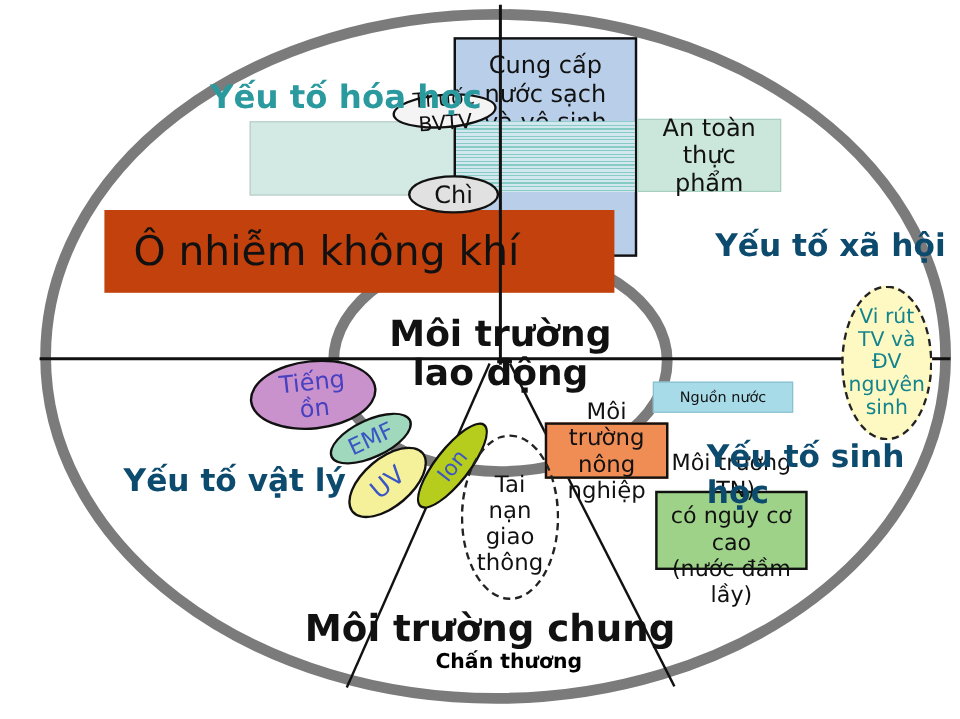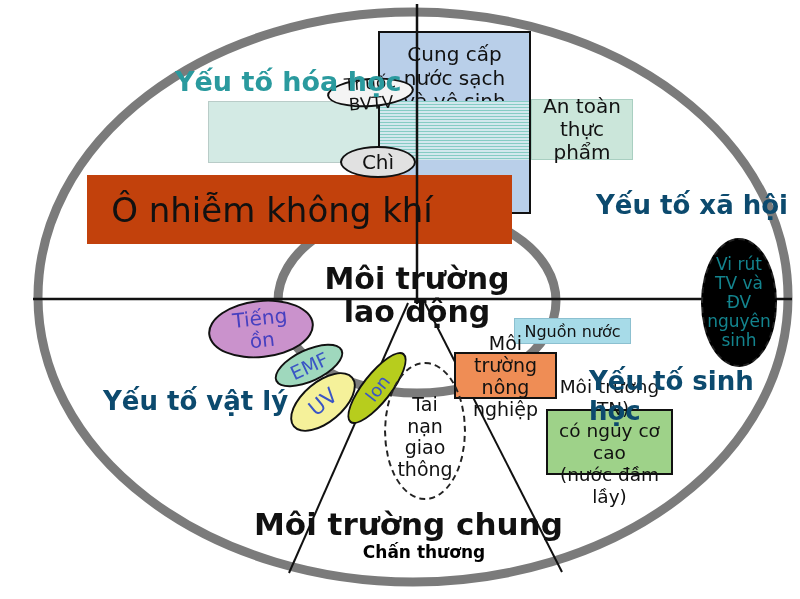--- a/index.html
+++ b/index.html
@@ -9,45 +9,45 @@
   svg.layer{position:absolute;left:0;top:0;}
   .ml{white-space:pre-line;}
   .box{position:absolute;box-sizing:border-box;display:flex;align-items:center;justify-content:center;text-align:center;}
   .ell{position:absolute;box-sizing:border-box;border-radius:50%;display:flex;align-items:center;justify-content:center;text-align:center;}
   
   .chem-band{left:208px;top:101px;width:170px;height:60px;background:#d3eae4;border:1px solid #b9ccc8;}
   .water-supply{left:378px;top:31px;width:153px;height:183px;background:#b9cfe9;border:2px solid #111;
                 align-items:flex-start;padding-top:10px;font-size:20px;line-height:23.5px;}
   .stripes{left:380px;top:101px;width:149px;height:59px;
            background:repeating-linear-gradient(180deg,#85ccc4 0 1px,#d2e8ee 1px 3px);}
-  .food-safety{left:531px;top:99px;width:102px;height:61px;background:#cbe6da;border:1px solid #a9cfc1;
+  .food-safety{left:531px;top:99px;width:120px;height:61px;background:#cbe6da;border:1px solid #a9cfc1;
                font-size:20px;line-height:23px;}
   .air-pollution{left:87px;top:175px;width:425px;height:69px;background:#c2410c;
                  font-size:34px;padding-right:55px;}
-  .water-source{left:514px;top:318px;width:117px;height:26px;background:#a7dbe8;border:1px solid #8cc0d0;
-                font-size:16px;}
+  .water-source{left:544px;top:318px;width:117px;height:26px;background:#a7dbe8;border:1px solid #8cc0d0;
+                font-size:12px;}
   .agri{left:454px;top:352px;width:103px;height:47px;background:#ef8d55;border:2px solid #111;
         font-size:19px;line-height:22px;}
   .highrisk{left:546px;top:409px;width:127px;height:66px;background:#9ed289;border:2.5px solid #111;
             font-size:18.5px;line-height:22px;}
   
   .pesticide{left:327px;top:78px;width:87px;height:29px;background:#f4f4f4;border:2px solid #111;
              transform:rotate(-4deg);font-size:17px;}
   .lead{left:340px;top:146px;width:76px;height:32px;background:#e1e1e1;border:2.5px solid #111;font-size:20px;}
   .noise{left:208px;top:300px;width:106px;height:58px;background:#ca92cc;border:2.5px solid #111;
          transform:rotate(-6deg);font-size:20px;line-height:22px;color:#4740c0;}
   .emf{left:272px;top:349px;width:74px;height:33px;background:#9fd8bd;border:2.5px solid #111;
        transform:rotate(-25deg);font-size:19px;color:#3a55c5;}
   .uv{left:284px;top:381px;width:78px;height:42px;background:#f5f19a;border:2.5px solid #111;
       transform:rotate(-40deg);font-size:21px;color:#3a55c5;}
   .ion{left:333px;top:373px;width:88px;height:30px;background:#b7cd1d;border:2.5px solid #111;
        transform:rotate(-52deg);font-size:18px;color:#3a55c5;}
   .traffic{left:384px;top:362px;width:82px;height:138px;border:2px dashed #222;background:transparent;
            align-items:flex-start;padding-top:30px;font-size:19px;line-height:21.5px;}
-  .virus{left:701px;top:238px;width:76px;height:129px;background:#000000;border:2px dashed #222;
+  .virus{left:701px;top:238px;width:76px;height:129px;background:#fef9c3;border:2px dashed #222;
          font-size:17px;line-height:19px;color:#13848e;}
   
   .hd{position:absolute;font-weight:bold;color:#0c4a6e;font-size:26px;}
   .hd-chem{left:175px;top:66px;color:#2a9a9e;font-weight:600;font-size:27px;}
   .hd-social{left:596px;top:190px;}
   .hd-physical{left:103px;top:386px;}
   .hd-bio{left:589px;top:366px;}
   .center-title{left:317px;top:262px;width:200px;text-align:center;font-size:30px;font-weight:800;
                 line-height:33px;color:#111;}
   .general-title{left:254px;top:506px;width:340px;text-align:left;font-size:31px;font-weight:800;color:#111;}

